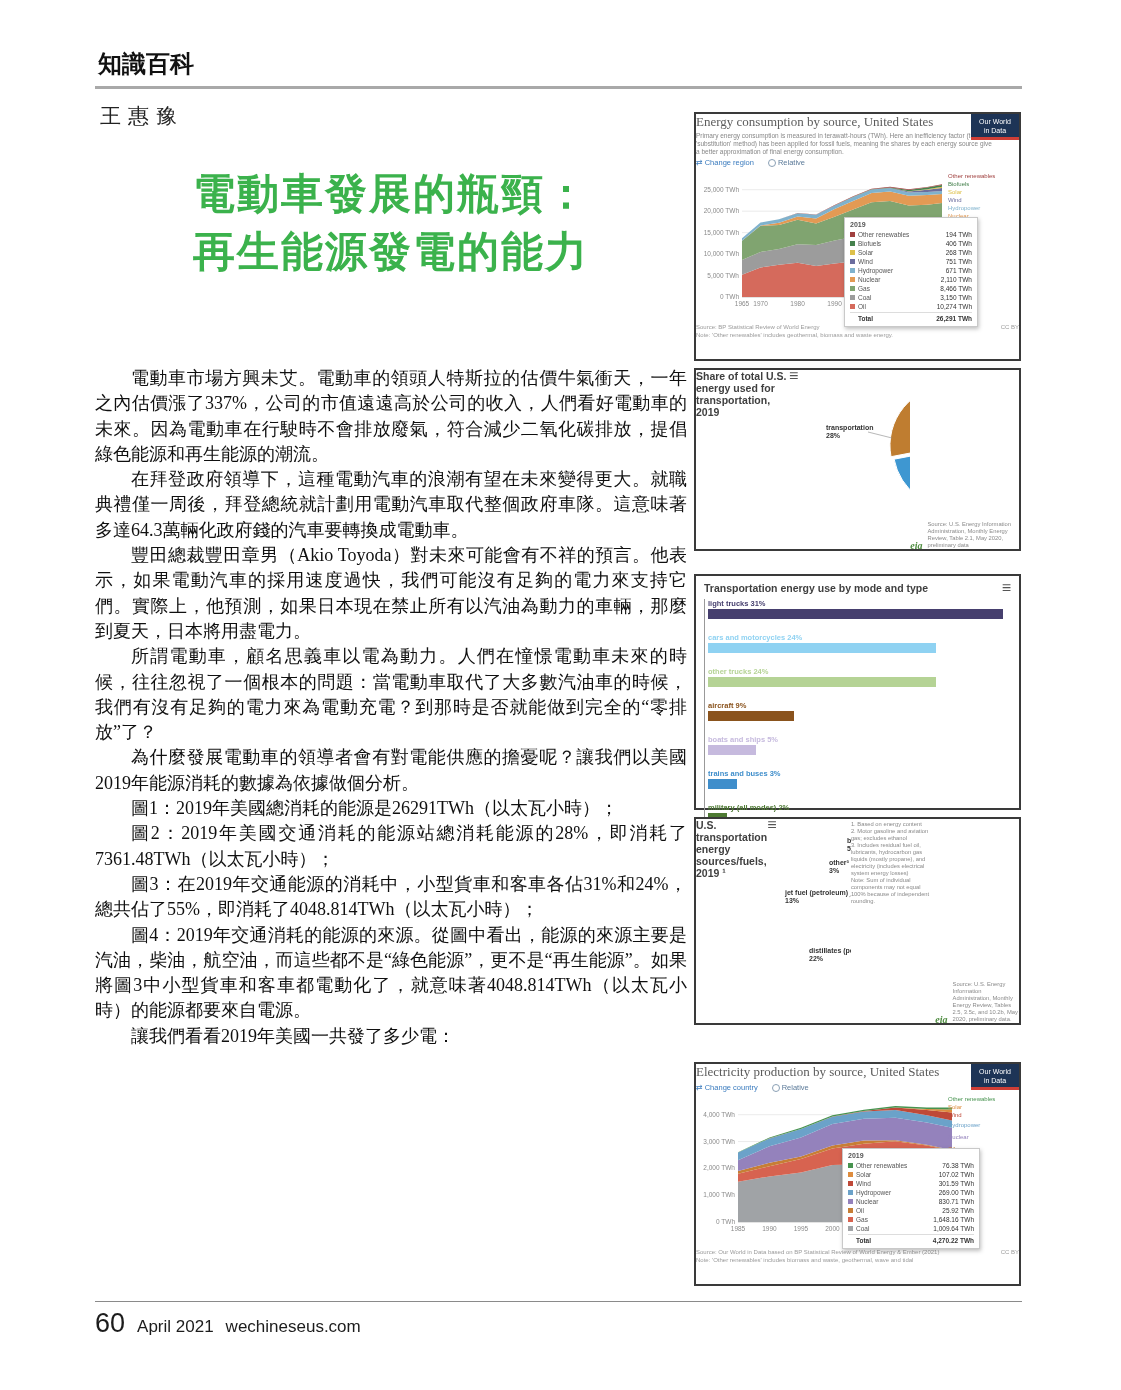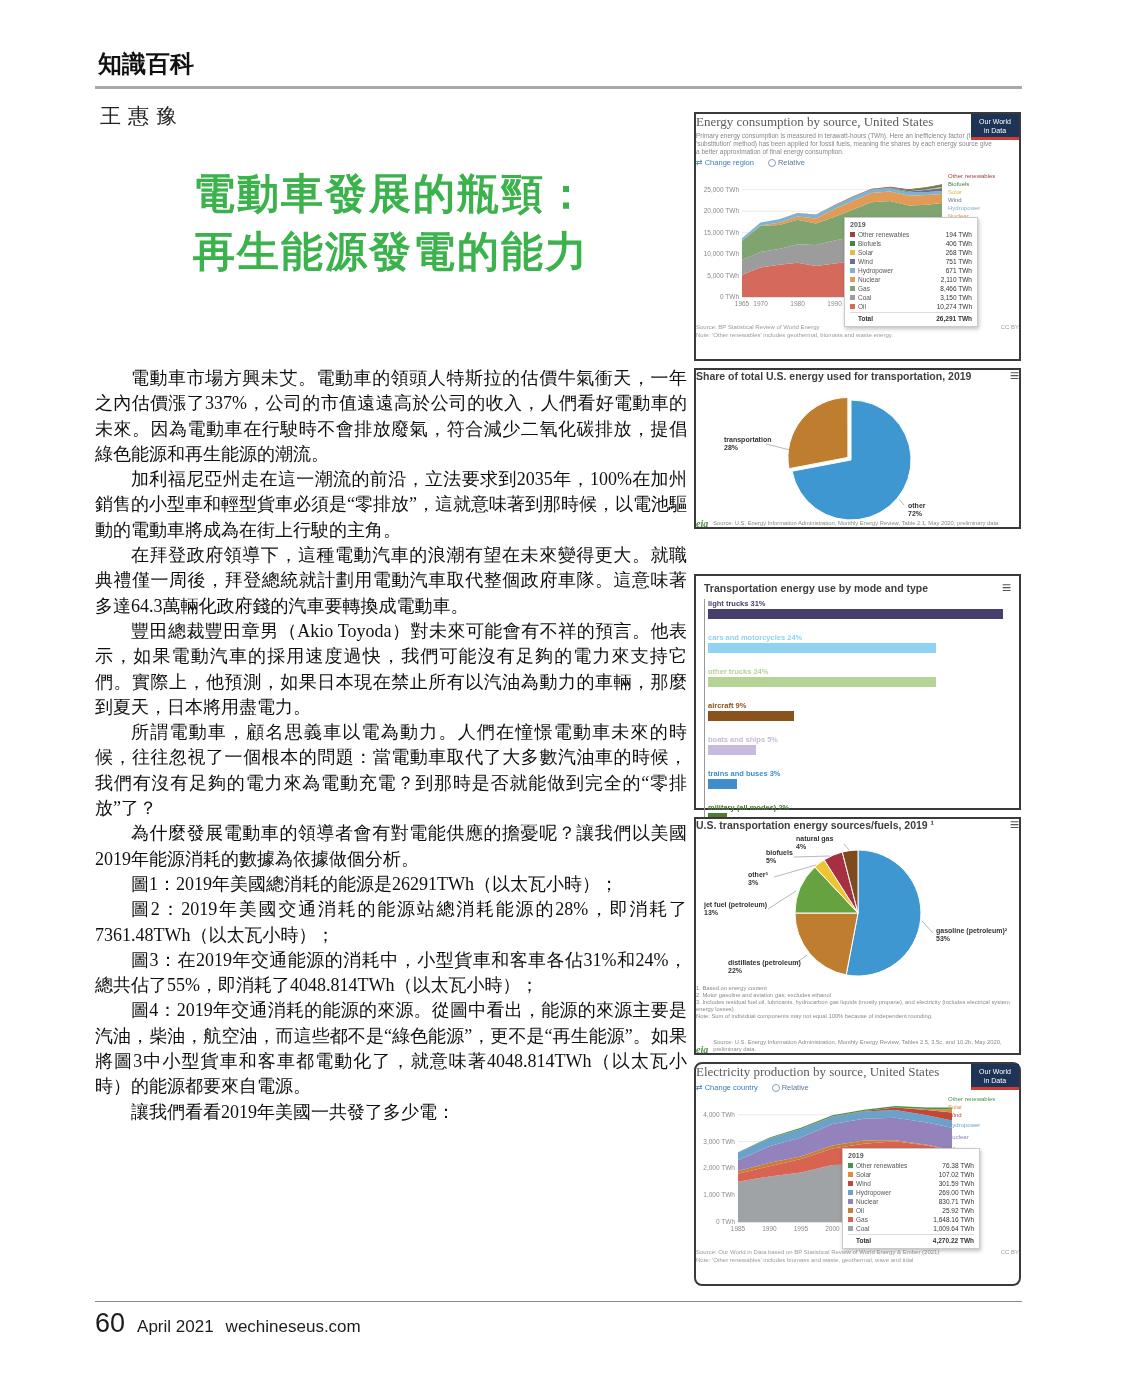--- a/index.html
+++ b/index.html
@@ -16,24 +16,24 @@
   .article p{margin:0;text-indent:2em;text-align:justify;font-size:18px;line-height:25.3px;color:#101010;}
   .foot-rule{position:absolute;left:95px;top:1301px;width:927px;height:1px;background:#8a8a8a;}
   .page-footer{position:absolute;left:95px;top:1308px;display:flex;align-items:baseline;gap:12px;
                font-family:"Liberation Sans","DejaVu Sans",sans-serif;color:#1c1c1c;}
   .page-num{font-size:27px;}
   .issue,.site{font-size:17px;}
   
   .card{position:absolute;left:694px;width:327px;border:2px solid #3a3a3a;background:#fff;
         box-sizing:border-box;font-family:"Liberation Sans","DejaVu Sans",sans-serif;}
   #chart1{top:112px;height:249px;}
-  #chart2{top:368px;height:161px;display:flex;flex-direction:column;}
+  #chart2{top:368px;height:183px;display:flex;flex-direction:row;}
   #chart3{top:574px;height:236px;display:flex;flex-direction:column;padding:6px 8px;}
-  #chart4{top:817px;height:238px;display:flex;flex-direction:column;}
-  #chart5{top:1062px;height:224px;border-radius:8px;}
+  #chart4{top:817px;height:208px;display:flex;flex-direction:row;}
+  #chart5{top:1062px;height:224px;}
   
   .owid-head{position:relative;padding-right:52px;}
   .owid-title{font-family:"Liberation Serif","DejaVu Serif",serif;font-size:13px;color:#5b5b5b;}
   .owid-logo{position:absolute;right:0;top:0;width:48px;height:23px;background:#1d3456;
              border-bottom:3px solid #cf3e36;color:#fff;font-size:7px;line-height:9px;
              display:flex;flex-direction:column;align-items:center;justify-content:center;}
   .owid-sub{font-size:6.5px;line-height:7.8px;color:#878787;margin-top:2px;width:300px;}
   .owid-controls{margin-top:3px;font-size:7.5px;color:#5b7a99;display:flex;gap:14px;align-items:center;}
   .ctrl{display:flex;align-items:center;gap:2px;cursor:pointer;}
   .ctrl.blue{color:#3a7bbe;}
@@ -75,21 +75,20 @@
   <div class="head-rule"></div>
   <div class="author">王惠豫</div>
 
   <div class="big-title" style="color: rgb(59, 178, 76);">
     <span>電動車發展的瓶頸：</span><br>
     <span>再生能源發電的能力</span>
   </div>
 
   <div class="article" id="article-body">
       <p>電動車市場方興未艾。電動車的領頭人特斯拉的估價牛氣衝天，一年之內估價漲了337%，公司的市值遠遠高於公司的收入，人們看好電動車的未來。因為電動車在行駛時不會排放廢氣，符合減少二氧化碳排放，提倡綠色能源和再生能源的潮流。</p>
-      <p>加利福尼亞州走在這一潮流的前沿，立法要求到2035年，100%在加州銷售的小型車和輕型貨車必須是“零排放”，這就意味著到那時候，以電池驅動的電動車將成為在街上行駛的主角。</p>
       <p>在拜登政府領導下，這種電動汽車的浪潮有望在未來變得更大。就職典禮僅一周後，拜登總統就計劃用電動汽車取代整個政府車隊。這意味著多達64.3萬輛化政府錢的汽車要轉換成電動車。</p>
       <p>豐田總裁豐田章男（Akio Toyoda）對未來可能會有不祥的預言。他表示，如果電動汽車的採用速度過快，我們可能沒有足夠的電力來支持它們。實際上，他預測，如果日本現在禁止所有以汽油為動力的車輛，那麼到夏天，日本將用盡電力。</p>
       <p>所謂電動車，顧名思義車以電為動力。人們在憧憬電動車未來的時候，往往忽視了一個根本的問題：當電動車取代了大多數汽油車的時候，我們有沒有足夠的電力來為電動充電？到那時是否就能做到完全的“零排放”了？</p>
       <p>為什麼發展電動車的領導者會有對電能供應的擔憂呢？讓我們以美國2019年能源消耗的數據為依據做個分析。</p>
       <p>圖1：2019年美國總消耗的能源是26291TWh（以太瓦小時）；</p>
       <p>圖2：2019年美國交通消耗的能源站總消耗能源的28%，即消耗了7361.48TWh（以太瓦小時）；</p>
       <p>圖3：在2019年交通能源的消耗中，小型貨車和客車各佔31%和24%，總共佔了55%，即消耗了4048.814TWh（以太瓦小時）；</p>
       <p>圖4：2019年交通消耗的能源的來源。從圖中看出，能源的來源主要是汽油，柴油，航空油，而這些都不是“綠色能源”，更不是“再生能源”。如果將圖3中小型貨車和客車都電動化了，就意味著4048.814TWh（以太瓦小時）的能源都要來自電源。</p>
       <p>讓我們看看2019年美國一共發了多少電：</p>
     </div>

